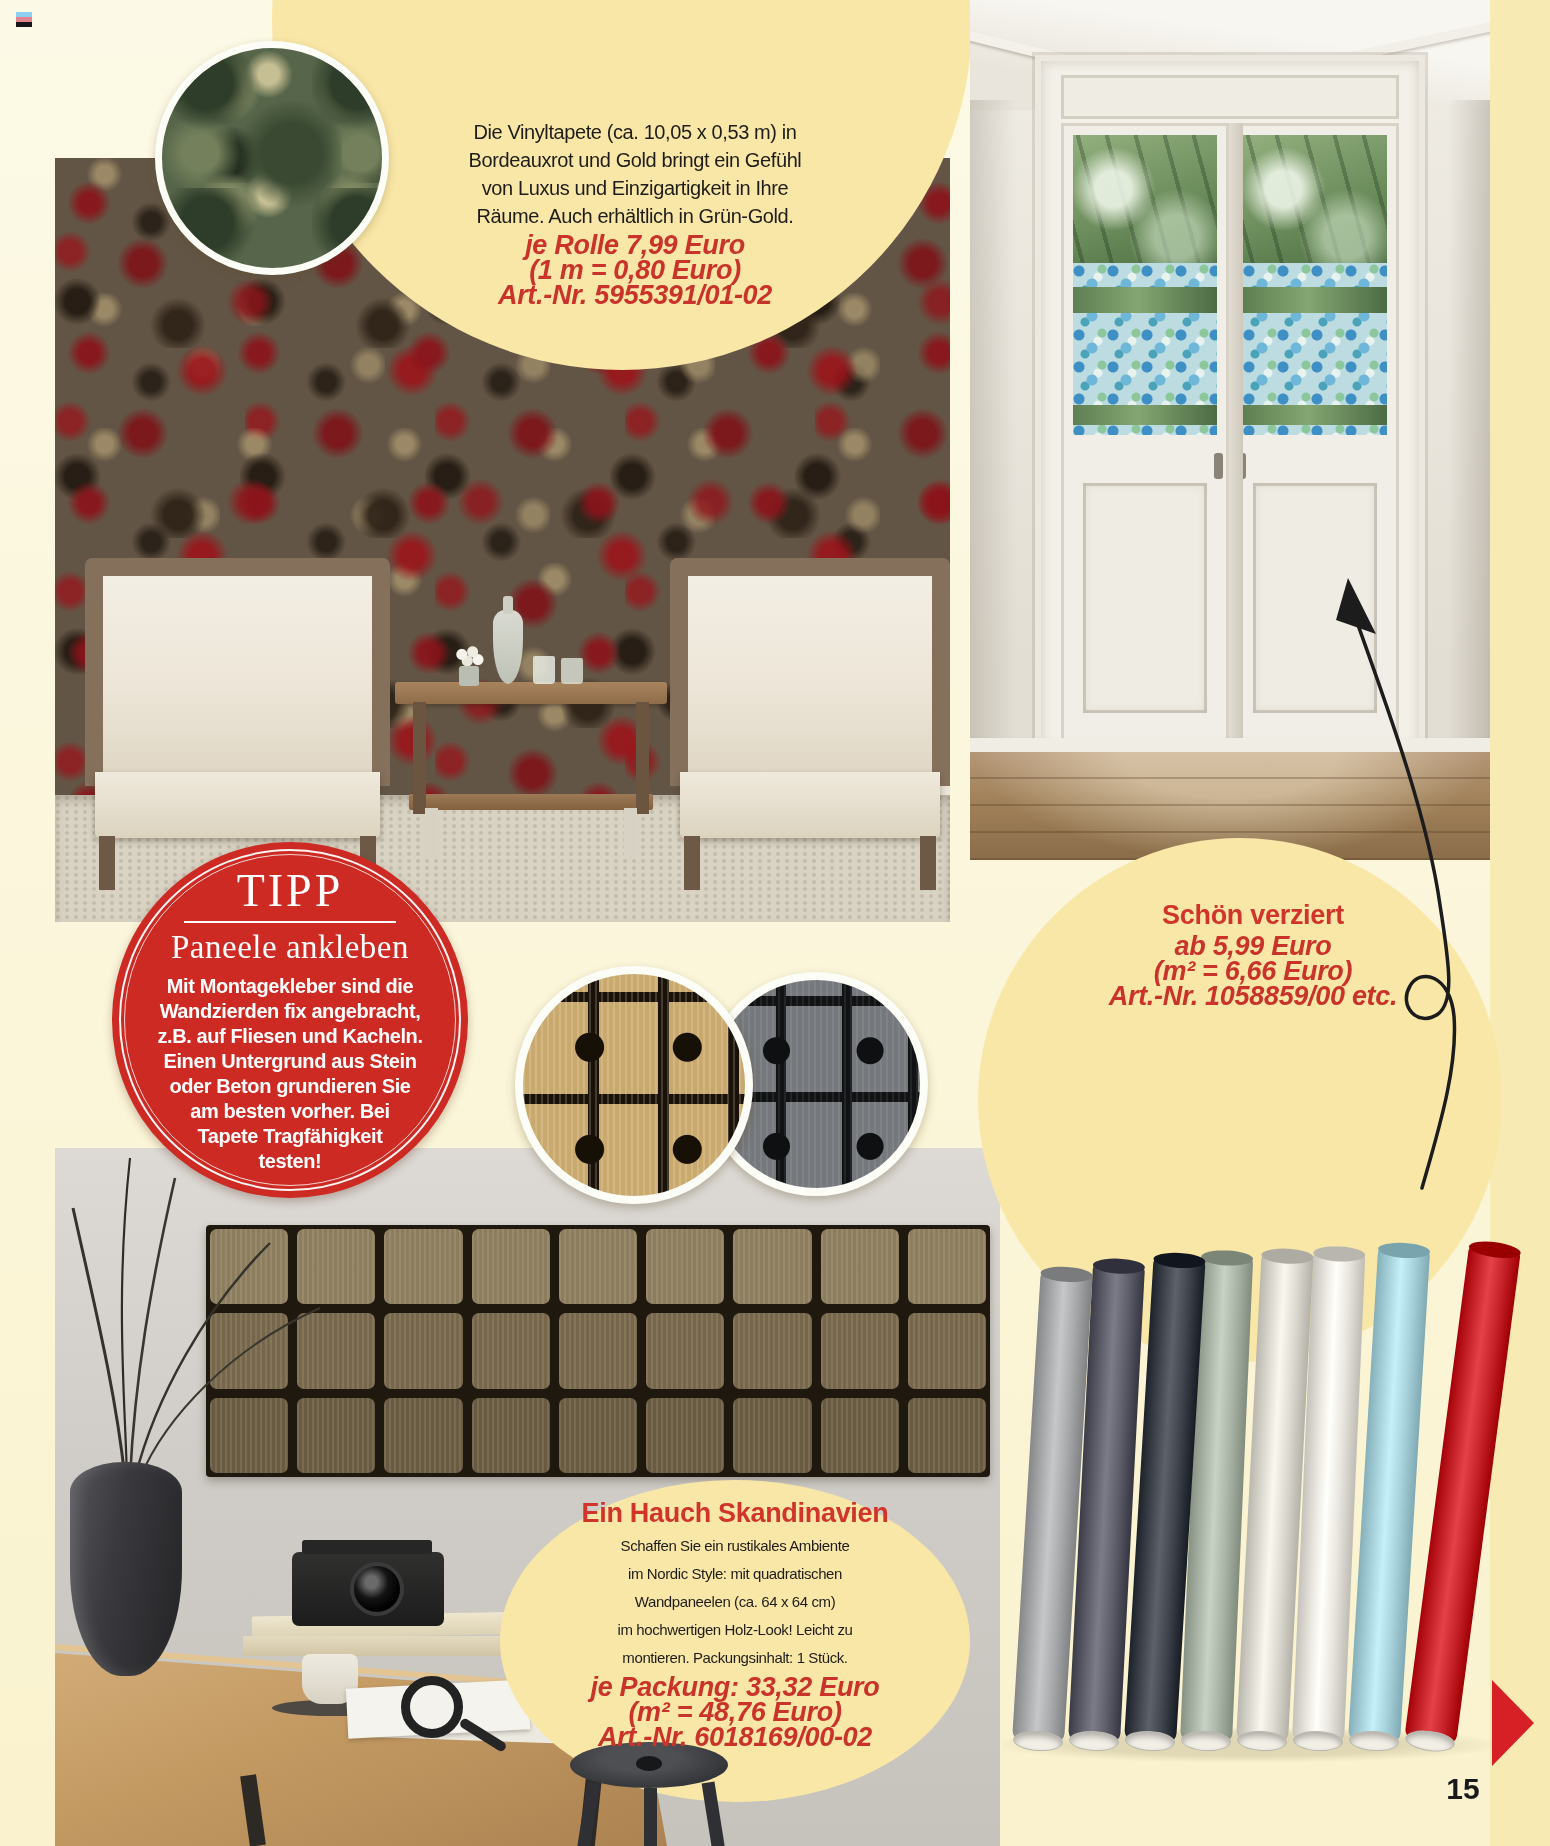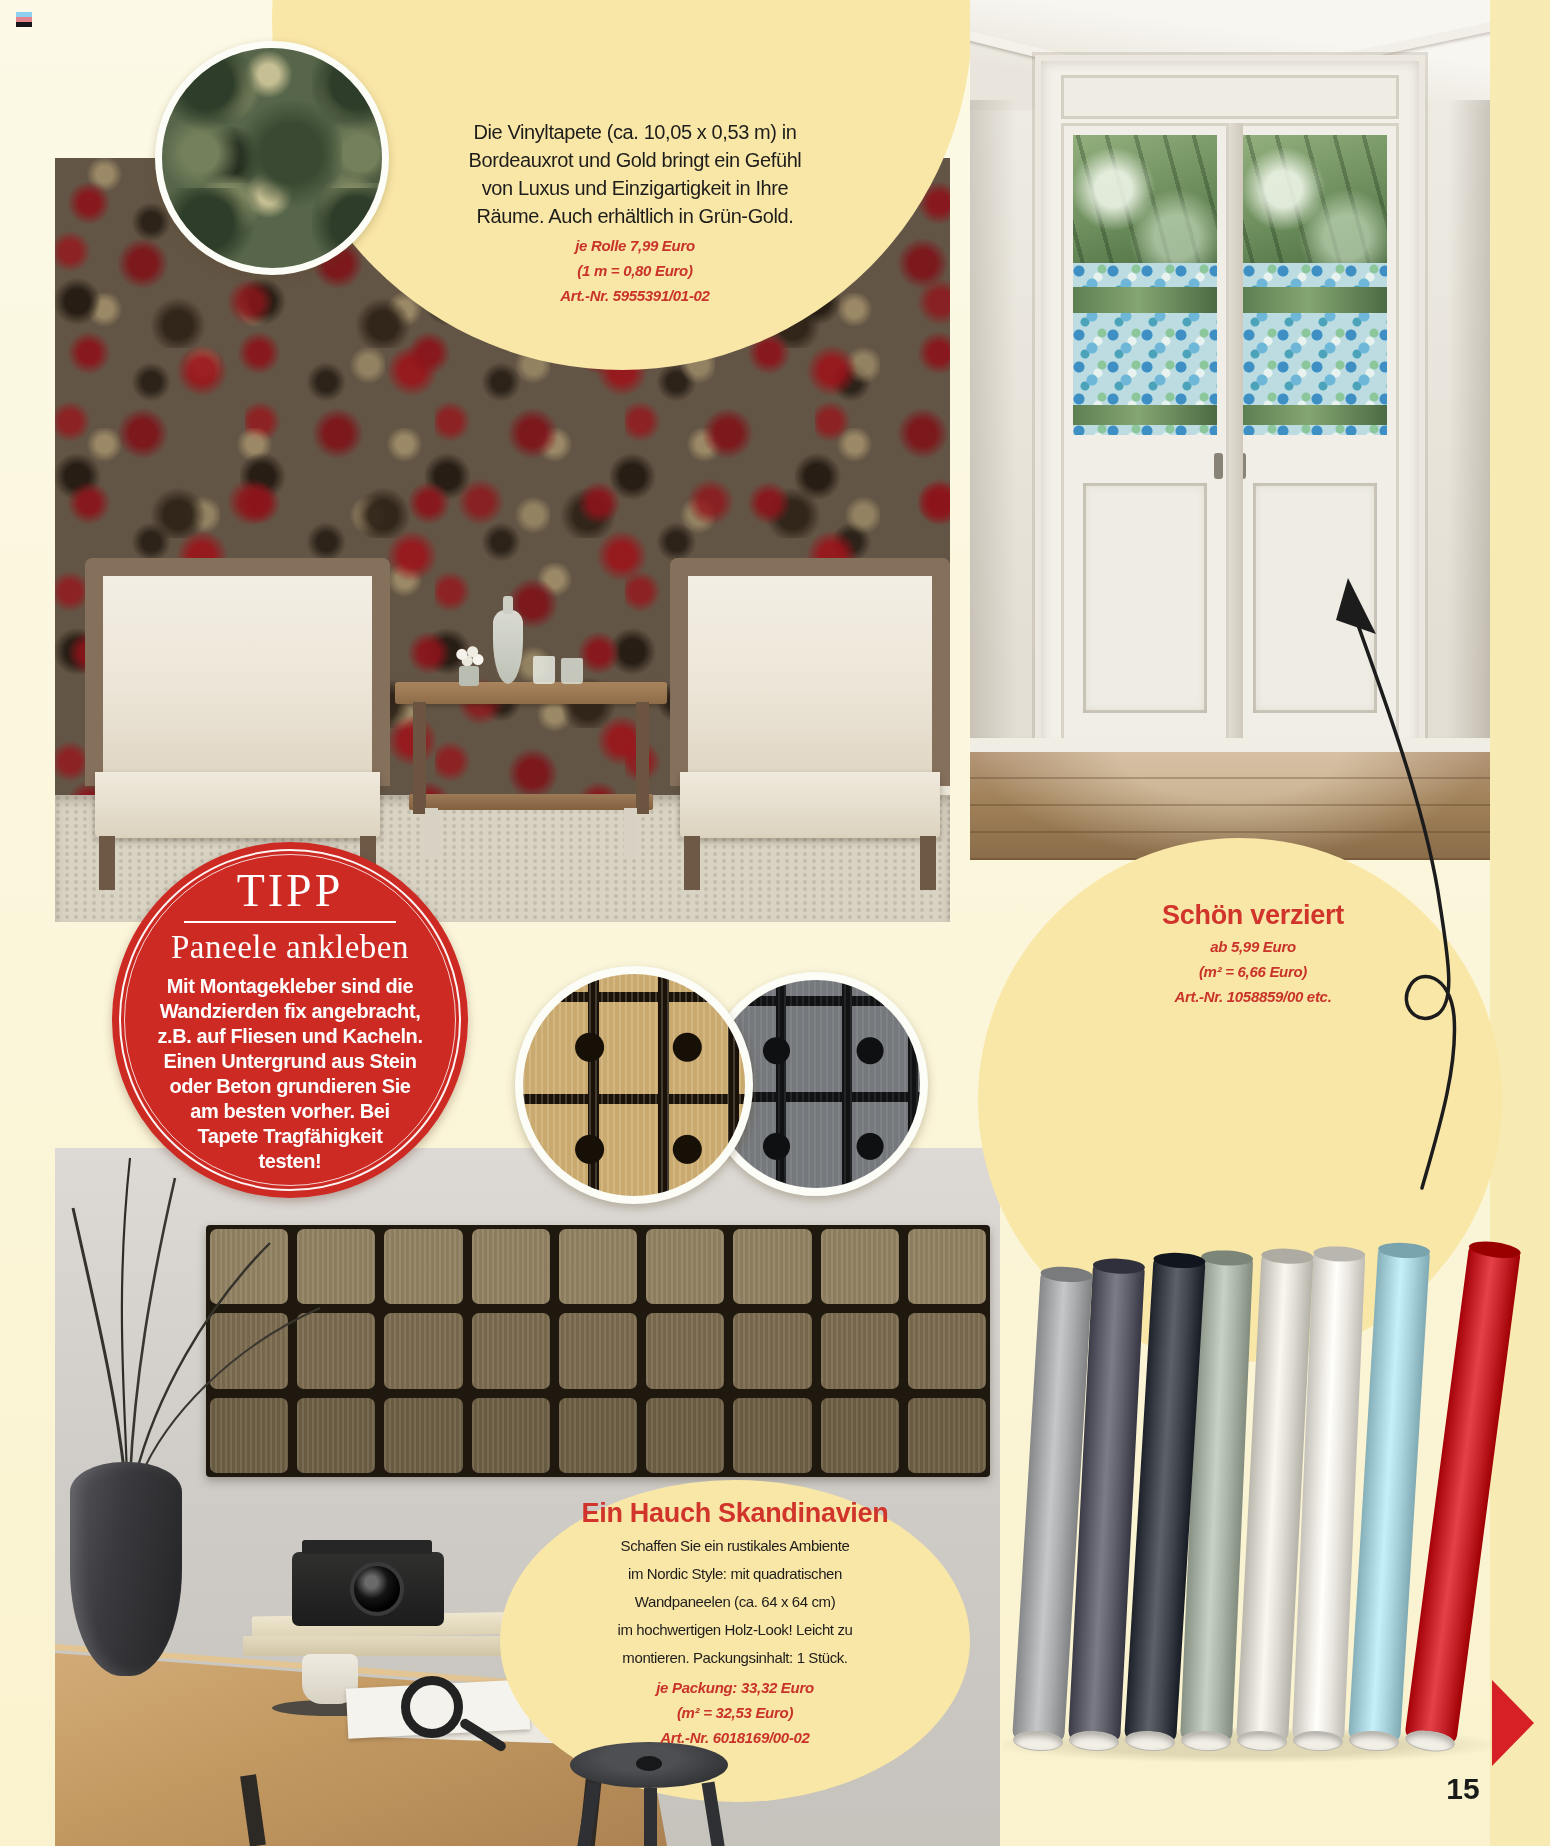--- a/index.html
+++ b/index.html
@@ -7,21 +7,21 @@
   body{font-family:"Liberation Sans", sans-serif;}
   #page{position:relative;width:1550px;height:1846px;margin:0 auto;overflow:hidden;
         background:linear-gradient(180deg,#FCF9E6 0%,#FBF6DA 55%,#FAF2CE 100%);}
 
   
   .abs{position:absolute}
   .circle-text{position:absolute;text-align:center;color:#1E1D1B;z-index:7}
   .c-title{font-size:27px;font-weight:700;color:#D0342B;line-height:31px;margin-bottom:3px;letter-spacing:-0.3px}
   .c-body{font-size:20px;line-height:28px;white-space:pre-line;letter-spacing:-0.4px}
   .c-body.bold{font-weight:700;line-height:27px}
-  .c-prices{margin-top:3px;font-size:15px;font-weight:700;font-style:italic;color:#C9332A;line-height:25px;letter-spacing:-0.3px}
+  .c-prices{margin-top:3px;font-size:27px;font-weight:700;font-style:italic;color:#C9332A;line-height:25px;letter-spacing:-0.3px}
   .c-prices div{white-space:nowrap}
 
   
   .print-mark{left:16px;top:12px;width:16px;height:15px;z-index:3}
   .print-mark i{display:block;height:5px}
   .print-mark i:nth-child(1){background:#8FD0F0}
   .print-mark i:nth-child(2){background:#E2838D}
   .print-mark i:nth-child(3){background:#17171a}
 
   
@@ -441,21 +441,21 @@
   <div class="abs skand-circle"></div>
   <div class="circle-text skand-text">
     <div class="c-title">Ein Hauch Skandinavien</div>
     <div class="c-body">Schaffen Sie ein rustikales Ambiente
 im Nordic Style: mit quadratischen
 Wandpaneelen (ca. 64 x 64 cm)
 im hochwertigen Holz-Look! Leicht zu
 montieren. Packungsinhalt: 1 Stück.</div>
     <div class="c-prices">
       <div>je Packung: 33,32 Euro</div>
-      <div>(m² = 32,53 Euro)</div>
+      <div>(m² = 48,76 Euro)</div>
       <div>Art.-Nr. 6018169/00-02</div>
     </div>
   </div>
 
   <div class="abs stool">
     <div class="seat"></div>
       <div class="hole"></div>
     <div class="sleg" style="left:16px;transform:rotate(9deg)"></div>
     <div class="sleg" style="left:78px;top:50px;height:62px"></div>
     <div class="sleg" style="right:16px;transform:rotate(-9deg)"></div>

